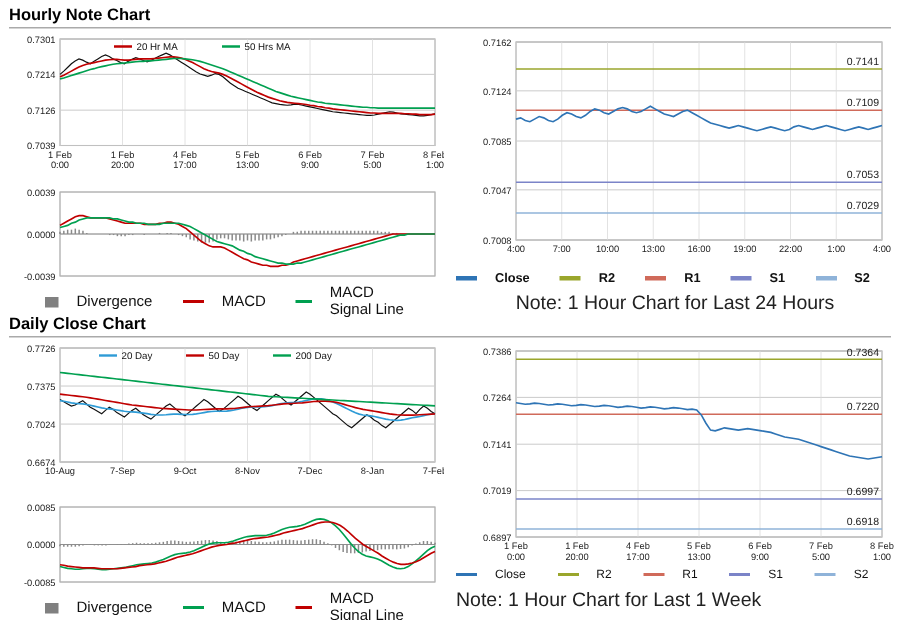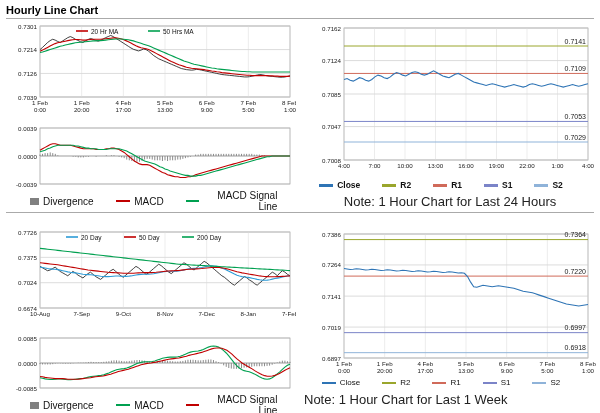--- a/index.html
+++ b/index.html
@@ -19,29 +19,29 @@
     height:0;
   }
   svg{display:block;}
   .note{
     font-size:13px;color:#222;
   }
   .legend-row{
     display:flex;align-items:center;gap:4px;
     font-size:10px;color:#111;
   }
-  .legend-item{display:flex;align-items:center;gap:4px;text-align:right;}
+  .legend-item{display:flex;align-items:center;gap:12px;}
   .swatch{width:14px;height:2px;display:inline-block;}
   .swatch.box{width:9px;height:7px;}
 </style>
 </head>
 <body>
 
 <div class="panel" style="left:6px;top:4px;width:588px;">
-  <div class="section-title">Hourly Line Chart</div>
+  <div class="section-title">Hourly Note Chart</div>
   <div class="title-rule" style="margin-top:2px;"></div>
 </div>
 
 <div class="panel" style="left:6px;top:20px;width:290px;height:95px;">
   <svg id="svg-hourly-price" width="290" height="95">
       <rect x="34" y="6" width="250" height="71" fill="#ffffff" stroke="#999999" stroke-width="0.7"></rect>
       <line x1="34" y1="77" x2="284" y2="77" stroke="#c4c4c4" stroke-width="0.6"></line>
       <line x1="34" y1="53.423664122137296" x2="284" y2="53.423664122137296" stroke="#c4c4c4" stroke-width="0.6"></line>
       <line x1="34" y1="29.5763358778624" x2="284" y2="29.5763358778624" stroke="#c4c4c4" stroke-width="0.6"></line>
       <line x1="34" y1="6" x2="284" y2="6" stroke="#c4c4c4" stroke-width="0.6"></line>
@@ -280,20 +280,21 @@
       <span class="legend-item">
         <span class="swatch" style="background: rgb(143, 179, 217); height: 3px;"></span>
         <span>S2</span>
       </span>
       <span style="display: inline-block; width: 14px;"></span>
     </div>
 </div>
 <div class="panel note" style="left:304px;top:194px;width:292px;text-align:center;">Note: 1 Hour Chart for Last 24 Hours</div>
 
 <div class="panel" style="left:6px;top:210px;width:588px;">
+  <div class="section-title">Daily Close Chart</div>
   <div class="title-rule" style="margin-top:2px;"></div>
 </div>
 
 <div class="panel" style="left:6px;top:226px;width:290px;height:100px;">
   <svg id="svg-daily-price" width="290" height="100">
       <rect x="34" y="6" width="250" height="76" fill="#ffffff" stroke="#999999" stroke-width="0.7"></rect>
       <line x1="34" y1="82" x2="284" y2="82" stroke="#c4c4c4" stroke-width="0.6"></line>
       <line x1="34" y1="56.71482889733838" x2="284" y2="56.71482889733838" stroke="#c4c4c4" stroke-width="0.6"></line>
       <line x1="34" y1="31.357414448669147" x2="284" y2="31.357414448669147" stroke="#c4c4c4" stroke-width="0.6"></line>
       <line x1="34" y1="6" x2="284" y2="6" stroke="#c4c4c4" stroke-width="0.6"></line>

